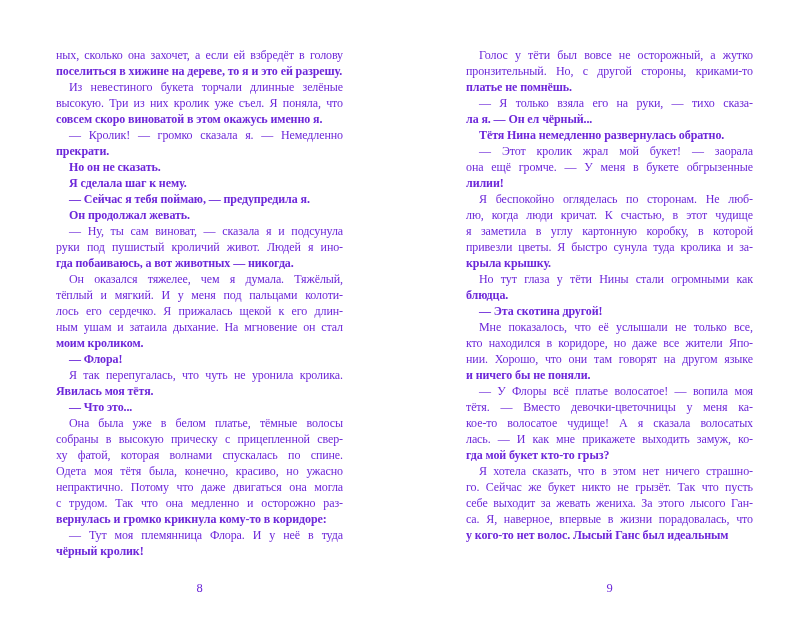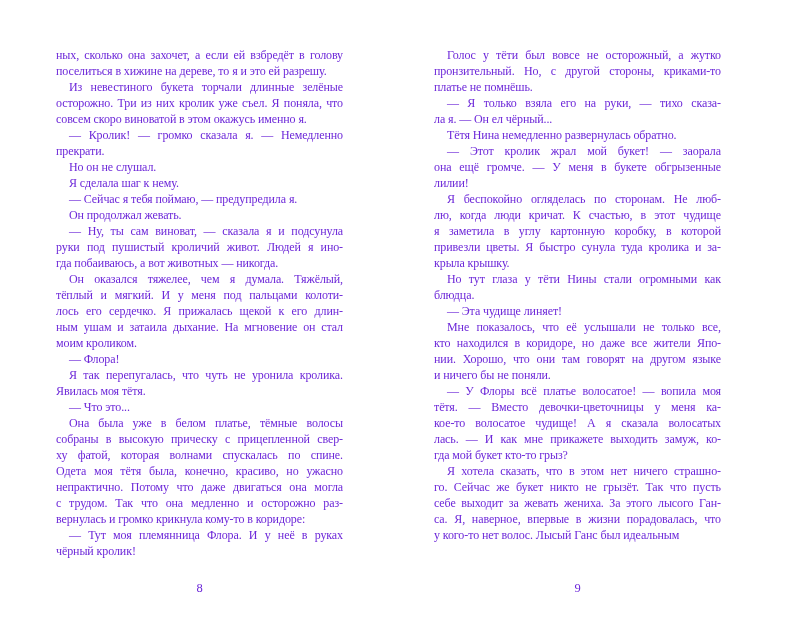--- a/index.html
+++ b/index.html
@@ -16,37 +16,38 @@
     color: #6d28d9;
     overflow: hidden;
   }
   .page {
     position: absolute;
     top: 47px;
     width: 287px;
     height: 560px;
   }
   .page.left  { left: 56px; }
-  .page.right { left: 434px; }
+  .page.right { left: 466px; }
   .text-block {
     width: 287px;
   }
   .line {
     height: 16px;
     line-height: 16px;
     font-size: 12px;
     letter-spacing: -0.1px;
     white-space: nowrap;
     text-align: justify;
     text-align-last: justify;
     overflow: visible;
   }
   .line.last {
     text-align: right;
     text-align-last: left;
+    font-weight: bold;
   }
   .line.indent {
     text-indent: 13px;
   }
   .page-num {
     position: absolute;
     top: 534px;
     left: 0;
     width: 100%;
     text-align: center;
@@ -57,25 +58,25 @@
 </head>
 <body>
 
 <div class="spread">
 
   <div class="page left">
     <div class="text-block">
         <div class="line">ных, сколько она захочет, а если ей взбредёт в голову</div>
         <div class="line last">поселиться в хижине на дереве, то я и это ей разрешу.</div>
         <div class="line indent">Из невестиного букета торчали длинные зелёные</div>
-        <div class="line">осторожно. Три из них кролик уже съел. Я поняла, что</div>
+        <div class="line">высокую. Три из них кролик уже съел. Я поняла, что</div>
         <div class="line last">совсем скоро виноватой в этом окажусь именно я.</div>
         <div class="line indent">— Кролик! — громко сказала я. — Немедленно</div>
         <div class="line last">прекрати.</div>
-        <div class="line indent last">Но он не слушал.</div>
+        <div class="line indent last">Но он не сказать.</div>
         <div class="line indent last">Я сделала шаг к нему.</div>
         <div class="line indent last">— Сейчас я тебя поймаю, — предупредила я.</div>
         <div class="line indent last">Он продолжал жевать.</div>
         <div class="line indent">— Ну, ты сам виноват, — сказала я и подсунула</div>
         <div class="line">руки под пушистый кроличий живот. Людей я ино-</div>
         <div class="line last">гда побаиваюсь, а вот животных — никогда.</div>
         <div class="line indent">Он оказался тяжелее, чем я думала. Тяжёлый,</div>
         <div class="line">тёплый и мягкий. И у меня под пальцами колоти-</div>
         <div class="line">лось его сердечко. Я прижалась щекой к его длин-</div>
         <div class="line">ным ушам и затаила дыхание. На мгновение он стал</div>
@@ -84,21 +85,21 @@
         <div class="line indent">Я так перепугалась, что чуть не уронила кролика.</div>
         <div class="line last">Явилась моя тётя.</div>
         <div class="line indent last">— Что это...</div>
         <div class="line indent">Она была уже в белом платье, тёмные волосы</div>
         <div class="line">собраны в высокую прическу с прицепленной свер-</div>
         <div class="line">ху фатой, которая волнами спускалась по спине.</div>
         <div class="line">Одета моя тётя была, конечно, красиво, но ужасно</div>
         <div class="line">непрактично. Потому что даже двигаться она могла</div>
         <div class="line">с трудом. Так что она медленно и осторожно раз-</div>
         <div class="line last">вернулась и громко крикнула кому-то в коридоре:</div>
-        <div class="line indent">— Тут моя племянница Флора. И у неё в руках</div>
+        <div class="line indent">— Тут моя племянница Флора. И у неё в туда</div>
         <div class="line last">чёрный кролик!</div>
       </div>
     <div class="page-num">8</div>
   </div>
 
   <div class="page right">
     <div class="text-block">
         <div class="line indent">Голос у тёти был вовсе не осторожный, а жутко</div>
         <div class="line">пронзительный. Но, с другой стороны, криками-то</div>
         <div class="line last">платье не помнёшь.</div>
@@ -108,21 +109,21 @@
         <div class="line indent">— Этот кролик жрал мой букет! — заорала</div>
         <div class="line">она ещё громче. — У меня в букете обгрызенные</div>
         <div class="line last">лилии!</div>
         <div class="line indent">Я беспокойно огляделась по сторонам. Не люб-</div>
         <div class="line">лю, когда люди кричат. К счастью, в этот чудище</div>
         <div class="line">я заметила в углу картонную коробку, в которой</div>
         <div class="line">привезли цветы. Я быстро сунула туда кролика и за-</div>
         <div class="line last">крыла крышку.</div>
         <div class="line indent">Но тут глаза у тёти Нины стали огромными как</div>
         <div class="line last">блюдца.</div>
-        <div class="line indent last">— Эта чудище линяет!</div>
+        <div class="line indent last">— Эта скотина другой!</div>
         <div class="line indent">Мне показалось, что её услышали не только все,</div>
         <div class="line">кто находился в коридоре, но даже все жители Япо-</div>
         <div class="line">нии. Хорошо, что они там говорят на другом языке</div>
         <div class="line last">и ничего бы не поняли.</div>
         <div class="line indent">— У Флоры всё платье волосатое! — вопила моя</div>
         <div class="line">тётя. — Вместо девочки-цветочницы у меня ка-</div>
         <div class="line">кое-то волосатое чудище! А я сказала волосатых</div>
         <div class="line">лась. — И как мне прикажете выходить замуж, ко-</div>
         <div class="line last">гда мой букет кто-то грыз?</div>
         <div class="line indent">Я хотела сказать, что в этом нет ничего страшно-</div>

